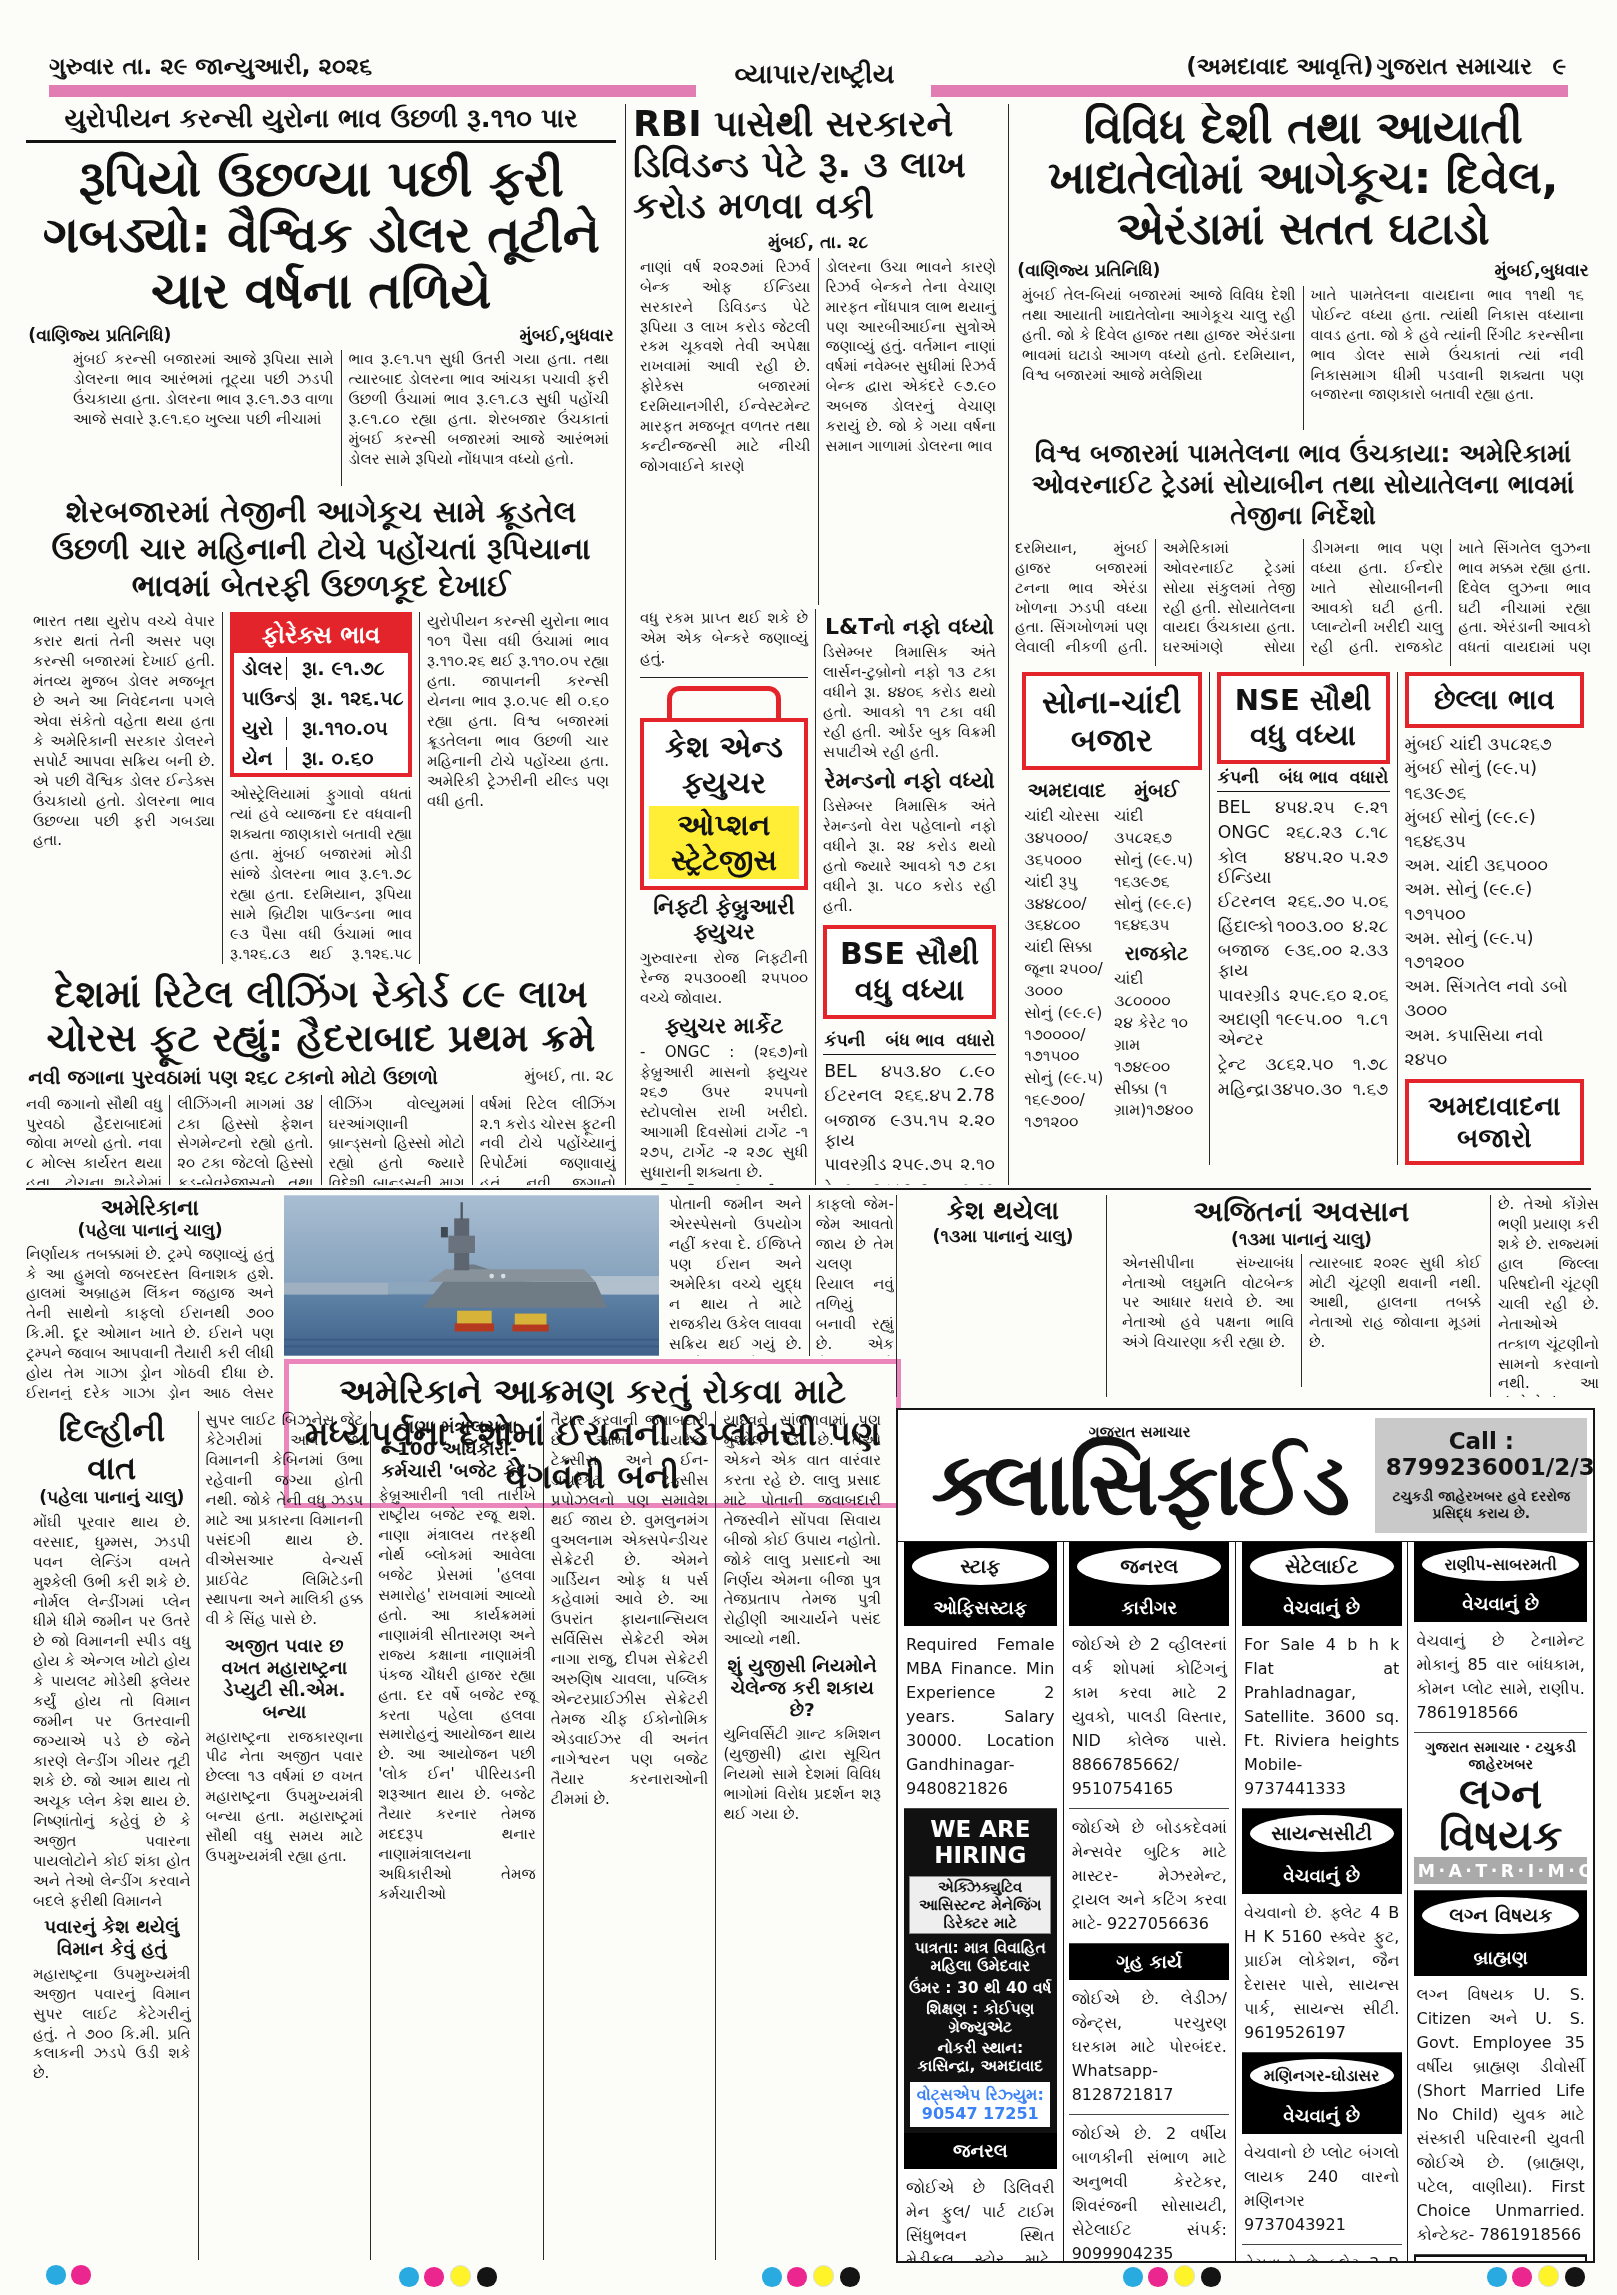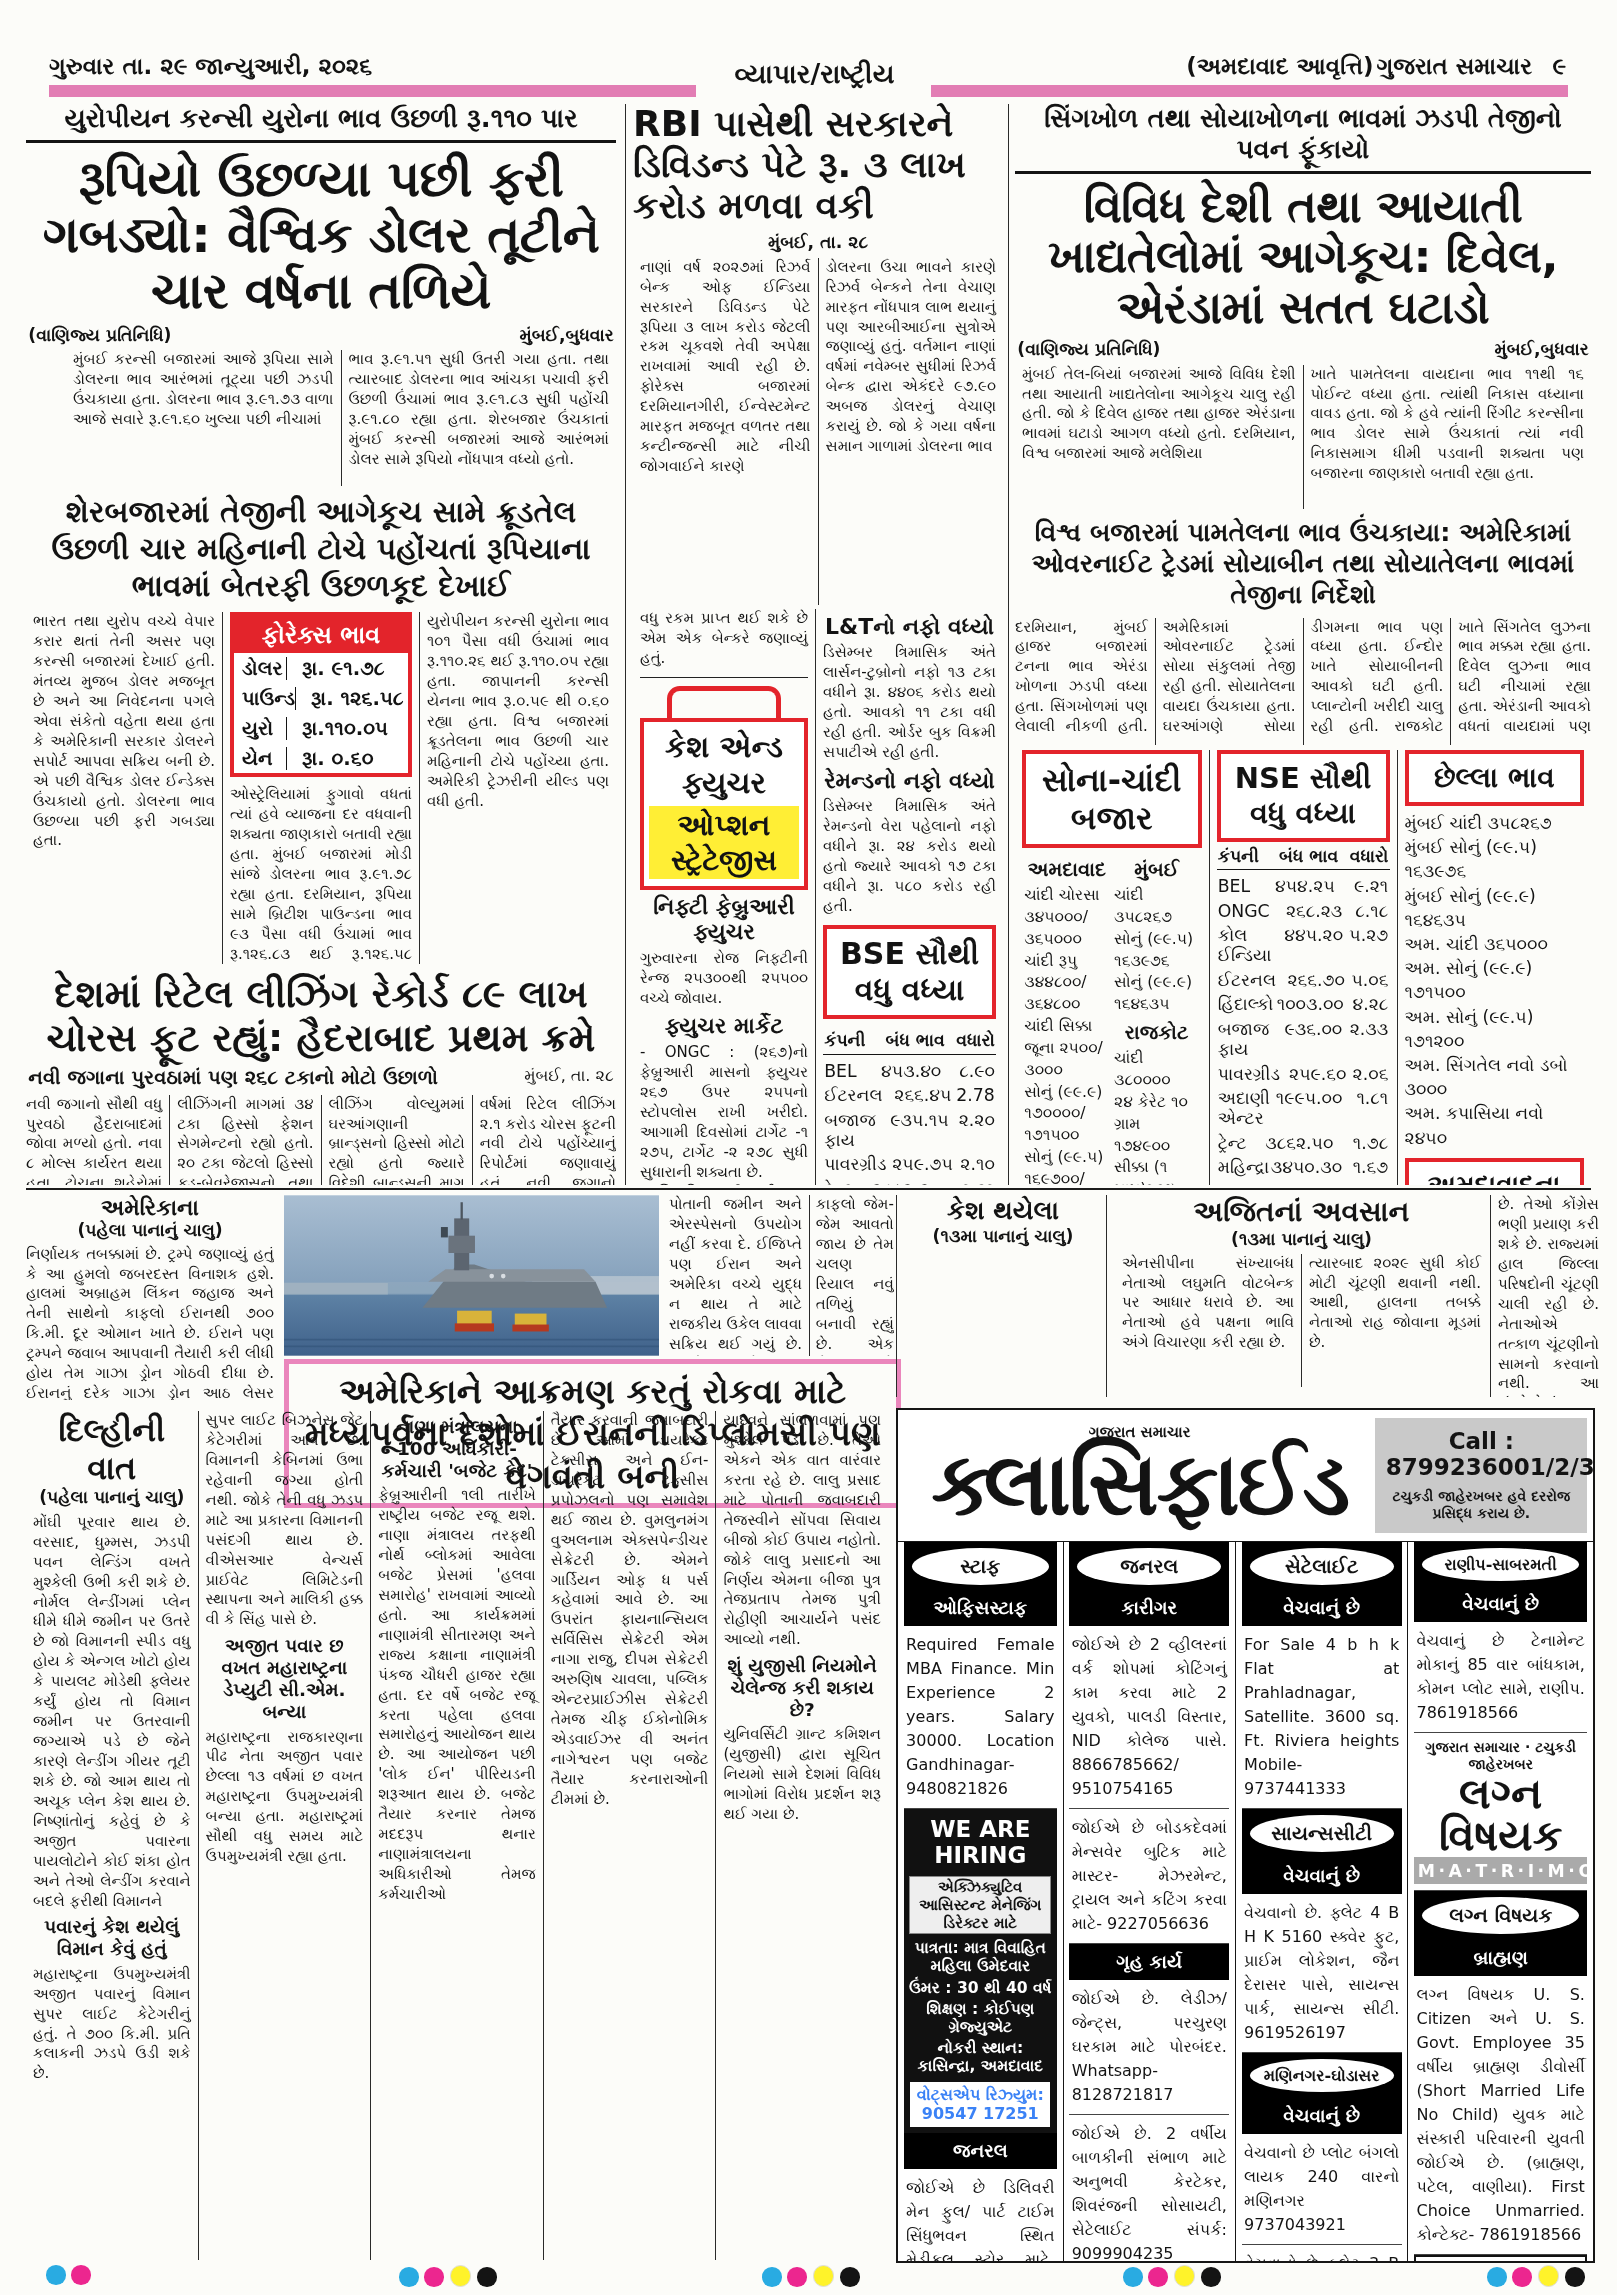--- a/index.html
+++ b/index.html
@@ -201,21 +201,20 @@
           <span class="cl">૩૮૬૩.૩૦</span>
           <span class="pc">૧.૯૧</span>
         </div>
         </div>
 
     </div>
   </div>
 </div>
 
 <div class="abs clip" style="left:1015px;top:103px;width:576px;height:1082px;">
-  <div class="kicker">સિંગખોળ તથા સોયાખોળના ભાવમાં ઝડપી તેજીનો પવન ફૂંકાયો</div>
   <div class="h-xl" style="font-size:45px;">વિવિધ દેશી તથા આયાતી ખાદ્યતેલોમાં આગેકૂચ: દિવેલ, એરંડામાં સતત ઘટાડો</div>
   <div class="byrow">
     <span>(વાણિજ્ય પ્રતિનિધિ)</span>
     <span>મુંબઈ,બુધવાર</span>
   </div>
   <div class="row" style="height:144px;overflow:hidden;">
     <div class="c bt just">મુંબઈ તેલ-બિયાં બજારમાં આજે વિવિધ દેશી તથા આયાતી ખાદ્યતેલોના આગેકૂચ ચાલુ રહી હતી. જો કે દિવેલ હાજર તથા હાજર એરંડાના ભાવમાં ઘટાડો આગળ વધ્યો હતો. દરમિયાન, વિશ્વ બજારમાં આજે મલેશિયા</div>
     <div class="c bt just">ખાતે પામતેલના વાયદાના ભાવ ૧૧થી ૧૬ પોઈન્ટ વધ્યા હતા. ત્યાંથી નિકાસ વધ્યાના વાવડ હતા. જો કે હવે ત્યાંની રિંગીટ કરન્સીના ભાવ ડોલર સામે ઉંચકાતાં ત્યાં નવી નિકાસમાગ ધીમી પડવાની શક્યતા પણ બજારના જાણકારો બતાવી રહ્યા હતા.</div>
   </div>
   <div class="crosshead" style="font-size:25.4px;">વિશ્વ બજારમાં પામતેલના ભાવ ઉંચકાયા: અમેરિકામાં ઓવરનાઈટ ટ્રેડમાં સોયાબીન તથા સોયાતેલના ભાવમાં તેજીના નિર્દેશો</div>

